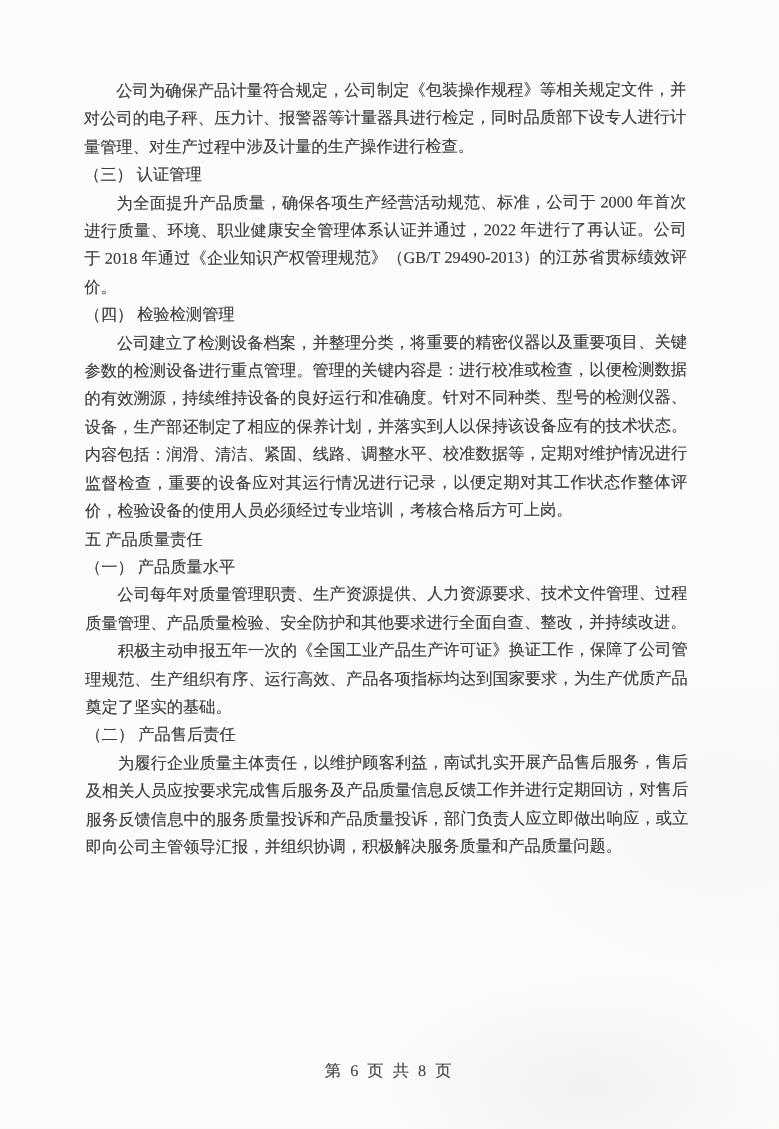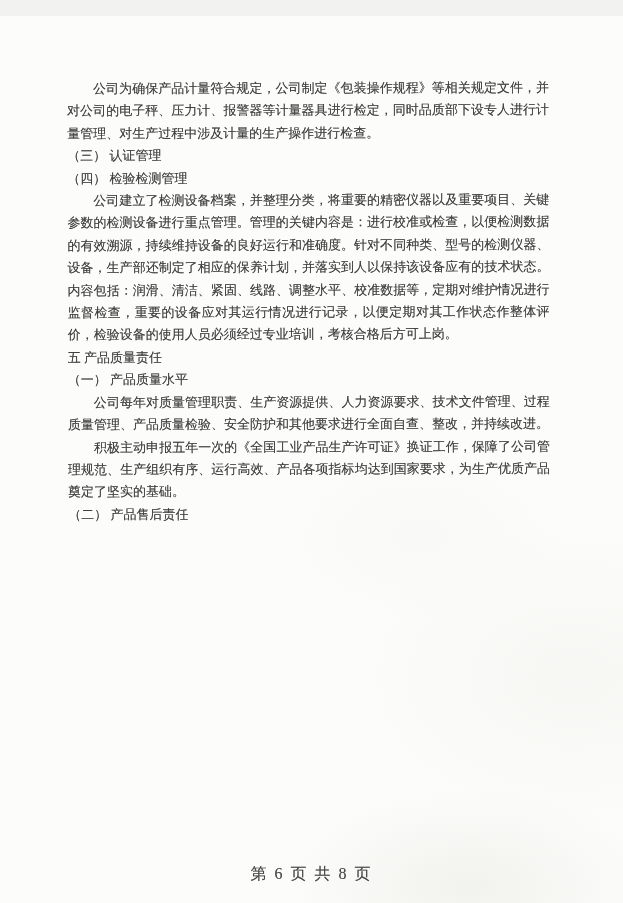--- a/index.html
+++ b/index.html
@@ -15,21 +15,20 @@
     font-family: "Liberation Serif", "DejaVu Serif", serif;
   }
   .page {
     position: absolute;
     inset: 0;
     background:
       radial-gradient(260px 140px at 470px 870px, rgba(186,186,180,0.16), transparent 70%),
       radial-gradient(320px 220px at 575px 660px, rgba(198,198,192,0.10), transparent 70%),
       radial-gradient(200px 120px at 420px 520px, rgba(200,200,195,0.07), transparent 70%),
       #fcfcfa;
-    margin-top: 16px;
   }
   .body-text {
     position: absolute;
     left: 67px;
     top: 62px;
     width: 482px;
     font-size: 13px;
     line-height: 22.4px;
     color: #414141;
     text-align: justify;
@@ -46,35 +45,37 @@
     text-indent: 0;
     font-weight: normal;
     font-size: 13px;
   }
   .footer {
     position: absolute;
     top: 848px;
     left: 0;
     width: 100%;
     text-align: center;
-    font-size: 16px;
+    font-size: 13px;
     letter-spacing: 2px;
     color: #4a4a4a;
     text-shadow: 0 0 0.5px rgba(70,70,70,0.5);
   }
 </style>
 </head>
 <body>
 
 <div class="page">
   <div class="body-text">
     <p class="para">公司为确保产品计量符合规定，公司制定《包装操作规程》等相关规定文件，并对公司的电子秤、压力计、报警器等计量器具进行检定，同时品质部下设专人进行计量管理、对生产过程中涉及计量的生产操作进行检查。</p>
     <p class="heading">（三） 认证管理</p>
+    <p class="para">为全面提升产品质量，确保各项生产经营活动规范、标准，公司于 2000 年首次进行质量、环境、职业健康安全管理体系认证并通过，2022 年进行了再认证。公司于 2018 年通过《企业知识产权管理规范》（GB/T 29490-2013）的江苏省贯标绩效评价。</p>
     <p class="heading">（四） 检验检测管理</p>
     <p class="para">公司建立了检测设备档案，并整理分类，将重要的精密仪器以及重要项目、关键参数的检测设备进行重点管理。管理的关键内容是：进行校准或检查，以便检测数据的有效溯源，持续维持设备的良好运行和准确度。针对不同种类、型号的检测仪器、设备，生产部还制定了相应的保养计划，并落实到人以保持该设备应有的技术状态。内容包括：润滑、清洁、紧固、线路、调整水平、校准数据等，定期对维护情况进行监督检查，重要的设备应对其运行情况进行记录，以便定期对其工作状态作整体评价，检验设备的使用人员必须经过专业培训，考核合格后方可上岗。</p>
     <p class="heading">五 产品质量责任</p>
     <p class="heading">（一） 产品质量水平</p>
     <p class="para">公司每年对质量管理职责、生产资源提供、人力资源要求、技术文件管理、过程质量管理、产品质量检验、安全防护和其他要求进行全面自查、整改，并持续改进。</p>
     <p class="para">积极主动申报五年一次的《全国工业产品生产许可证》换证工作，保障了公司管理规范、生产组织有序、运行高效、产品各项指标均达到国家要求，为生产优质产品奠定了坚实的基础。</p>
     <p class="heading">（二） 产品售后责任</p>
+    <p class="para">为履行企业质量主体责任，以维护顾客利益，南试扎实开展产品售后服务，售后及相关人员应按要求完成售后服务及产品质量信息反馈工作并进行定期回访，对售后服务反馈信息中的服务质量投诉和产品质量投诉，部门负责人应立即做出响应，或立即向公司主管领导汇报，并组织协调，积极解决服务质量和产品质量问题。</p>
   </div>
   <div class="footer">第 6 页 共 8 页</div>
 </div>
 
 </body></html>

